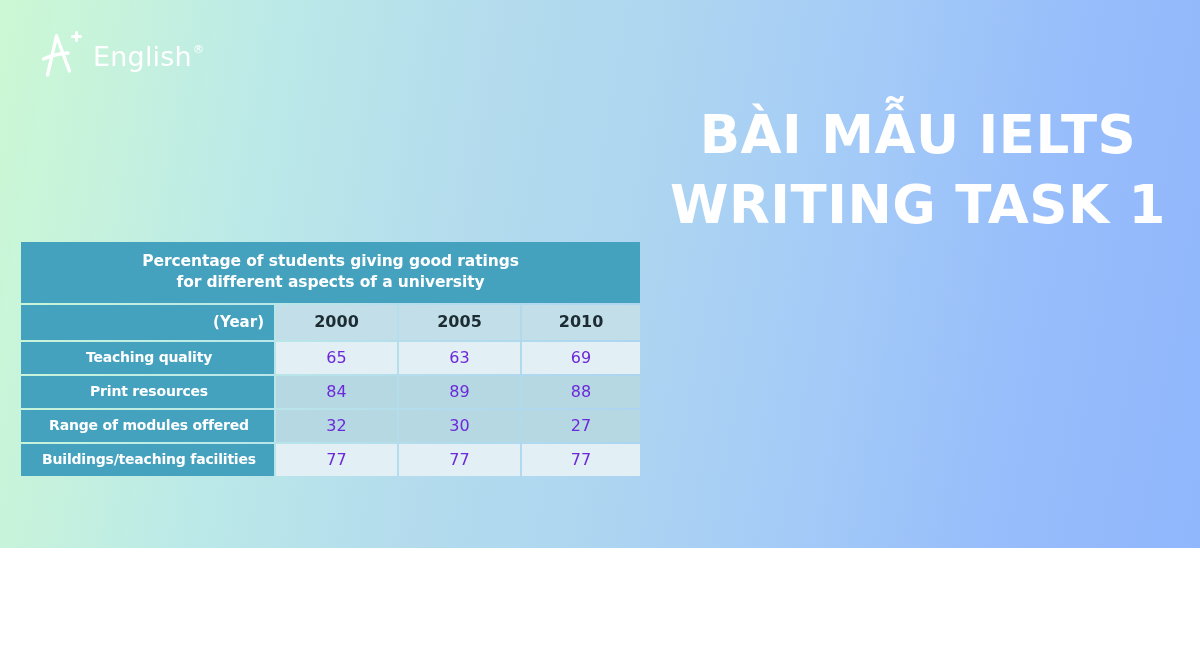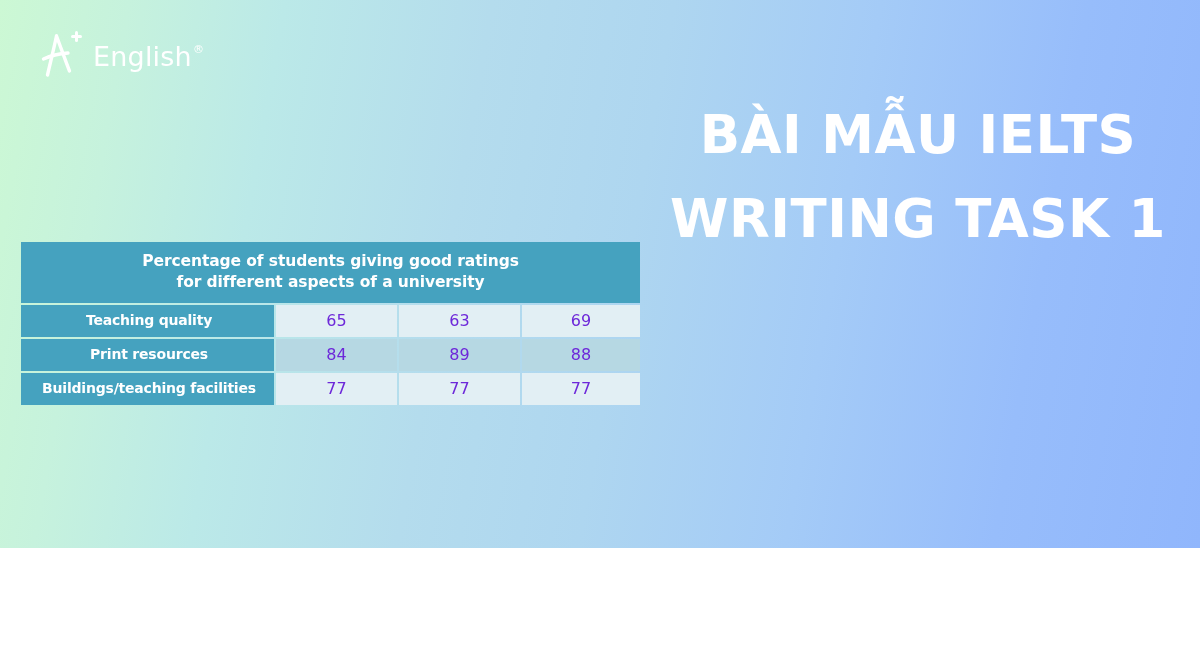--- a/index.html
+++ b/index.html
@@ -146,21 +146,21 @@
     color: #ffffff;
     font-family: "DejaVu Sans", sans-serif;
     font-weight: bold;
     font-size: 53px;
     line-height: 1.0;
     letter-spacing: 0.5px;
     margin: 0;
   }
   .headline .hl2 {
     display: block;
-    margin-top: 31px;
+    margin-top: 17px;
   }
 
   #meta-block {
     position: absolute;
     left: 640px;
     top: 357px;
     width: 556px;
     text-align: center;
   }
   .meta-line {
@@ -205,36 +205,48 @@
         <col style="width:121px">
         <col style="width:118px">
       </colgroup>
       <tbody>
         <tr>
           <td class="tbl-title" colspan="4">
             <span>Percentage of students giving good ratings</span>
             <span class="l2">for different aspects of a university</span>
           </td>
         </tr>
+        <tr>
+          <td class="yr-label-cell">(Year)</td>
+          <td class="yr-cell">2000</td>
+          <td class="yr-cell">2005</td>
+          <td class="yr-cell">2010</td>
+        </tr>
 
         <tr class="shade-a">
           <td class="row-label">Teaching quality</td>
           <td class="val-cell">65</td>
           <td class="val-cell">63</td>
           <td class="val-cell">69</td>
         </tr>
 
         <tr class="shade-b">
           <td class="row-label">Print resources</td>
           <td class="val-cell">84</td>
           <td class="val-cell">89</td>
           <td class="val-cell">88</td>
         </tr>
 
 
+        <tr class="shade-b">
+          <td class="row-label">Range of modules offered</td>
+          <td class="val-cell">32</td>
+          <td class="val-cell">30</td>
+          <td class="val-cell">27</td>
+        </tr>
 
         <tr class="shade-a">
           <td class="row-label">Buildings/teaching facilities</td>
           <td class="val-cell">77</td>
           <td class="val-cell">77</td>
           <td class="val-cell">77</td>
         </tr>
       </tbody>
     </table>
   </div>

